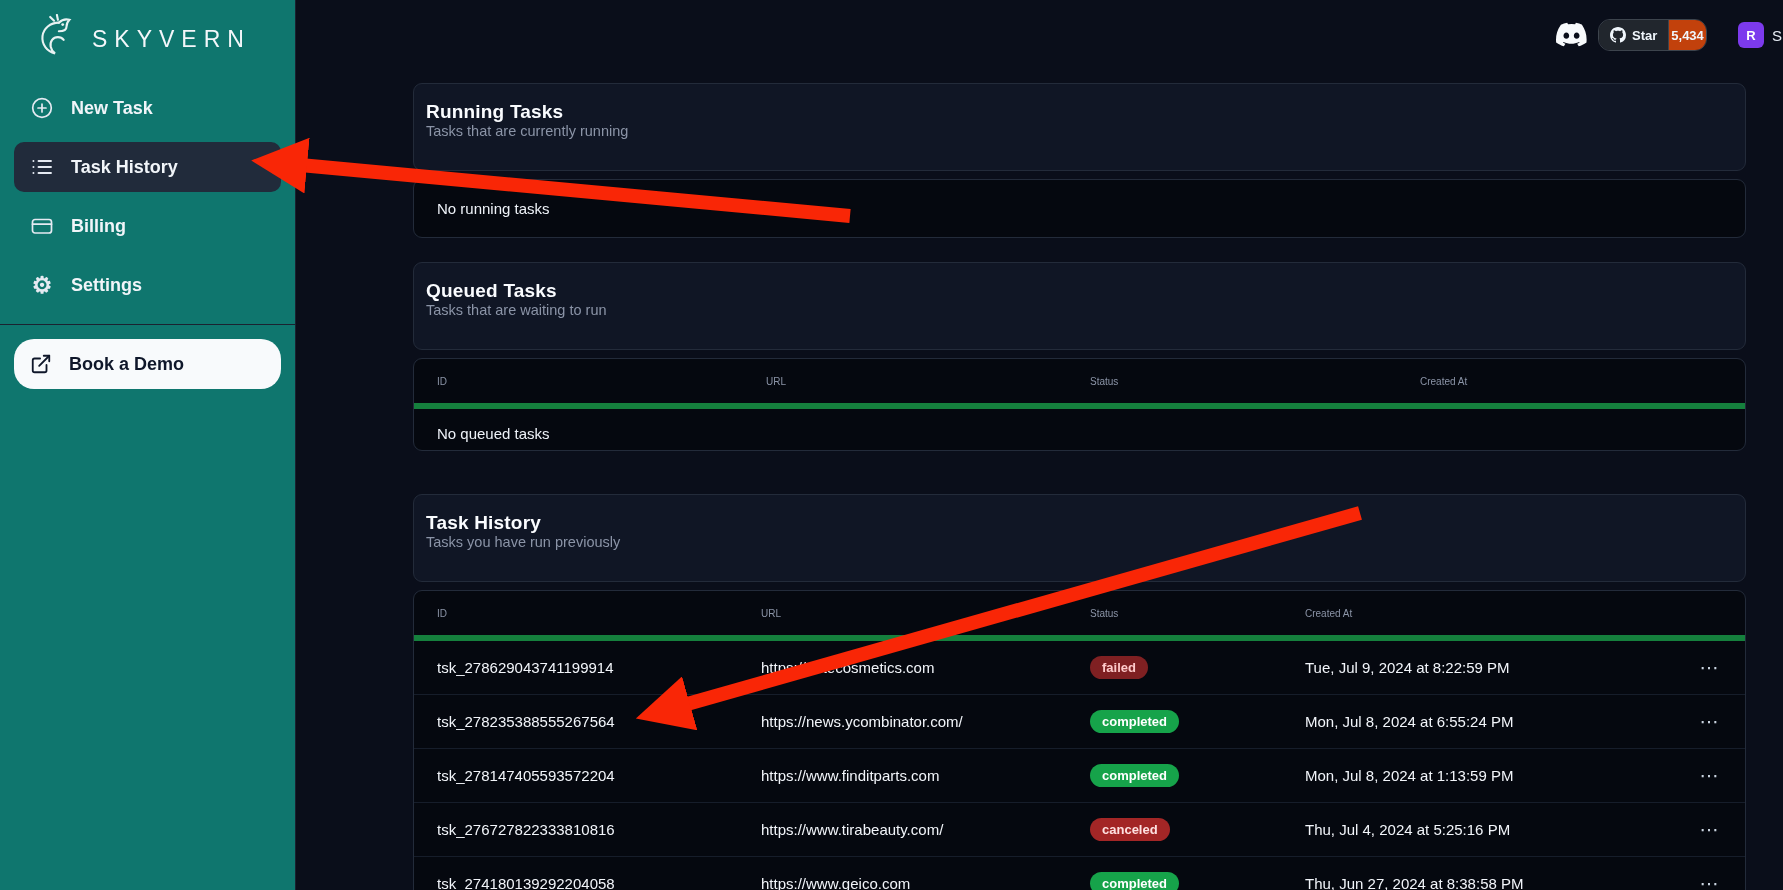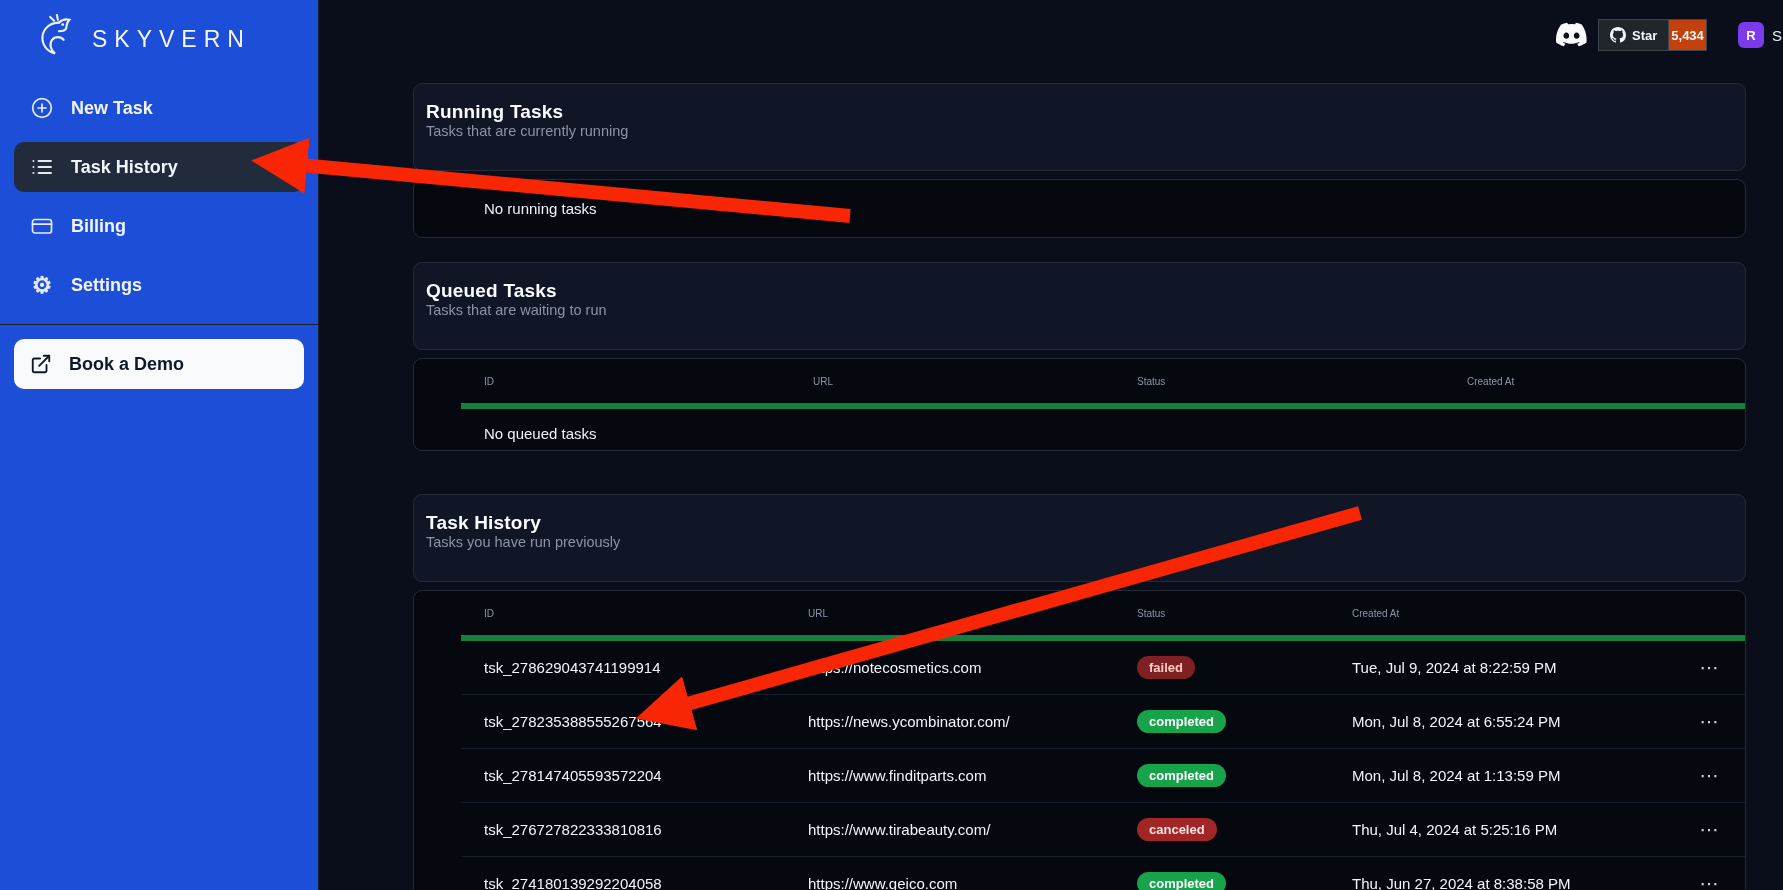--- a/index.html
+++ b/index.html
@@ -3,52 +3,52 @@
 <meta charset="utf-8">
 <style>
   html,body { margin:0; padding:0; background:#05070d; }
   .app {
     position:relative; width:1783px; height:890px; overflow:hidden;
     background:#0a0e1a; color:#f1f5f9;
     font-family:"Liberation Sans", sans-serif;
   }
   
   .sidebar {
-    position:absolute; left:0; top:0; width:319px; height:890px;
-    border-right:1px solid #1b2230; background:#1d4ed8; box-sizing:border-box;
+    position:absolute; left:0; top:0; width:296px; height:890px;
+    border-right:1px solid #1b2230; background:#0f766e; box-sizing:border-box;
   }
   .logo { display:flex; align-items:center; gap:12px; padding:14px 0 0 30px; }
   .brand { font-size:23px; letter-spacing:7px; font-weight:400; color:#f4f7fa; }
   .nav { position:absolute; top:83px; left:0; right:0; }
   .nav-item {
     display:flex; align-items:center; gap:17px; height:50px; margin:0 14px 9px 14px;
     padding:0 16px; border-radius:10px; font-size:18px; font-weight:600; color:#f1f5f9;
     cursor:pointer; box-sizing:border-box;
   }
   .nav-item.active { background:#212b3b; }
-  .nav-item.demo { background:#f8fafc; color:#0f172a; }
+  .nav-item.demo { background:#f8fafc; color:#0f172a;border-radius:20px; }
   .nav-divider { height:1px; background:#1b2230; margin:14px 0 14px 0; }
   .gear-glyph { font-size:23px; line-height:24px; width:24px; text-align:center; color:#e5eaf2; }
   
   .discord-btn { position:absolute; left:1556px; top:19px; width:31px; height:31px; cursor:pointer; }
   .gh-widget {
     position:absolute; left:1598px; top:19px; height:30px; display:flex; align-items:stretch;
-    border:1px solid #3d444d; border-radius:0; overflow:hidden; cursor:pointer;
+    border:1px solid #3d444d; border-radius:12px; overflow:hidden; cursor:pointer;
     font-size:13px; font-weight:700; color:#f0f6fc;
   }
   .gh-star { display:flex; align-items:center; gap:6px; padding:0 11px; background:#21262d; }
   .gh-count { display:flex; align-items:center; padding:0 2px; background:#c2410c; border-left:1px solid #3d444d; }
   .avatar {
     position:absolute; left:1738px; top:22px; width:26px; height:26px; border-radius:6px;
     display:flex; align-items:center; justify-content:center;
     font-size:13px; font-weight:700; color:#fff; cursor:pointer;
   }
   .clipped-user { position:absolute; left:1772px; top:27px; font-size:15px; color:#e8edf5; }
   
-  .panel { position:absolute; left:413px; width:1333px; border:1px solid #232b3a; border-radius:9px; box-sizing:border-box;padding-left:47px; }
+  .panel { position:absolute; left:413px; width:1333px; border:1px solid #232b3a; border-radius:9px; box-sizing:border-box; }
   .panel.head { background:#101625; padding:17px 12px; }
   .panel.tablebox { background:#05080f; overflow:hidden; }
   .p-title { font-size:19px; font-weight:700; letter-spacing:.2px; color:#fafcff; }
   .p-sub { font-size:14.5px; color:#8b94a7; }
   .empty-row { display:flex; align-items:center; height:100%; padding-left:23px; font-size:15px; color:#eef2f8; }
   .thead { display:grid; align-items:center; height:44px; border-bottom:6px solid #15803d; color:#8b94a7; font-size:10px; }
   .queue-grid { grid-template-columns:329px 324px 330px 1fr; padding-left:23px; }
   .hist-grid  { grid-template-columns:324px 329px 215px 1fr 70px; padding-left:23px; }
   .trow { display:grid; align-items:center; height:53px; border-bottom:1px solid #161d2a; font-size:15px; color:#f2f5fa; cursor:pointer; }
   .queue-empty { height:48px; border-bottom:none;text-align:right; }

